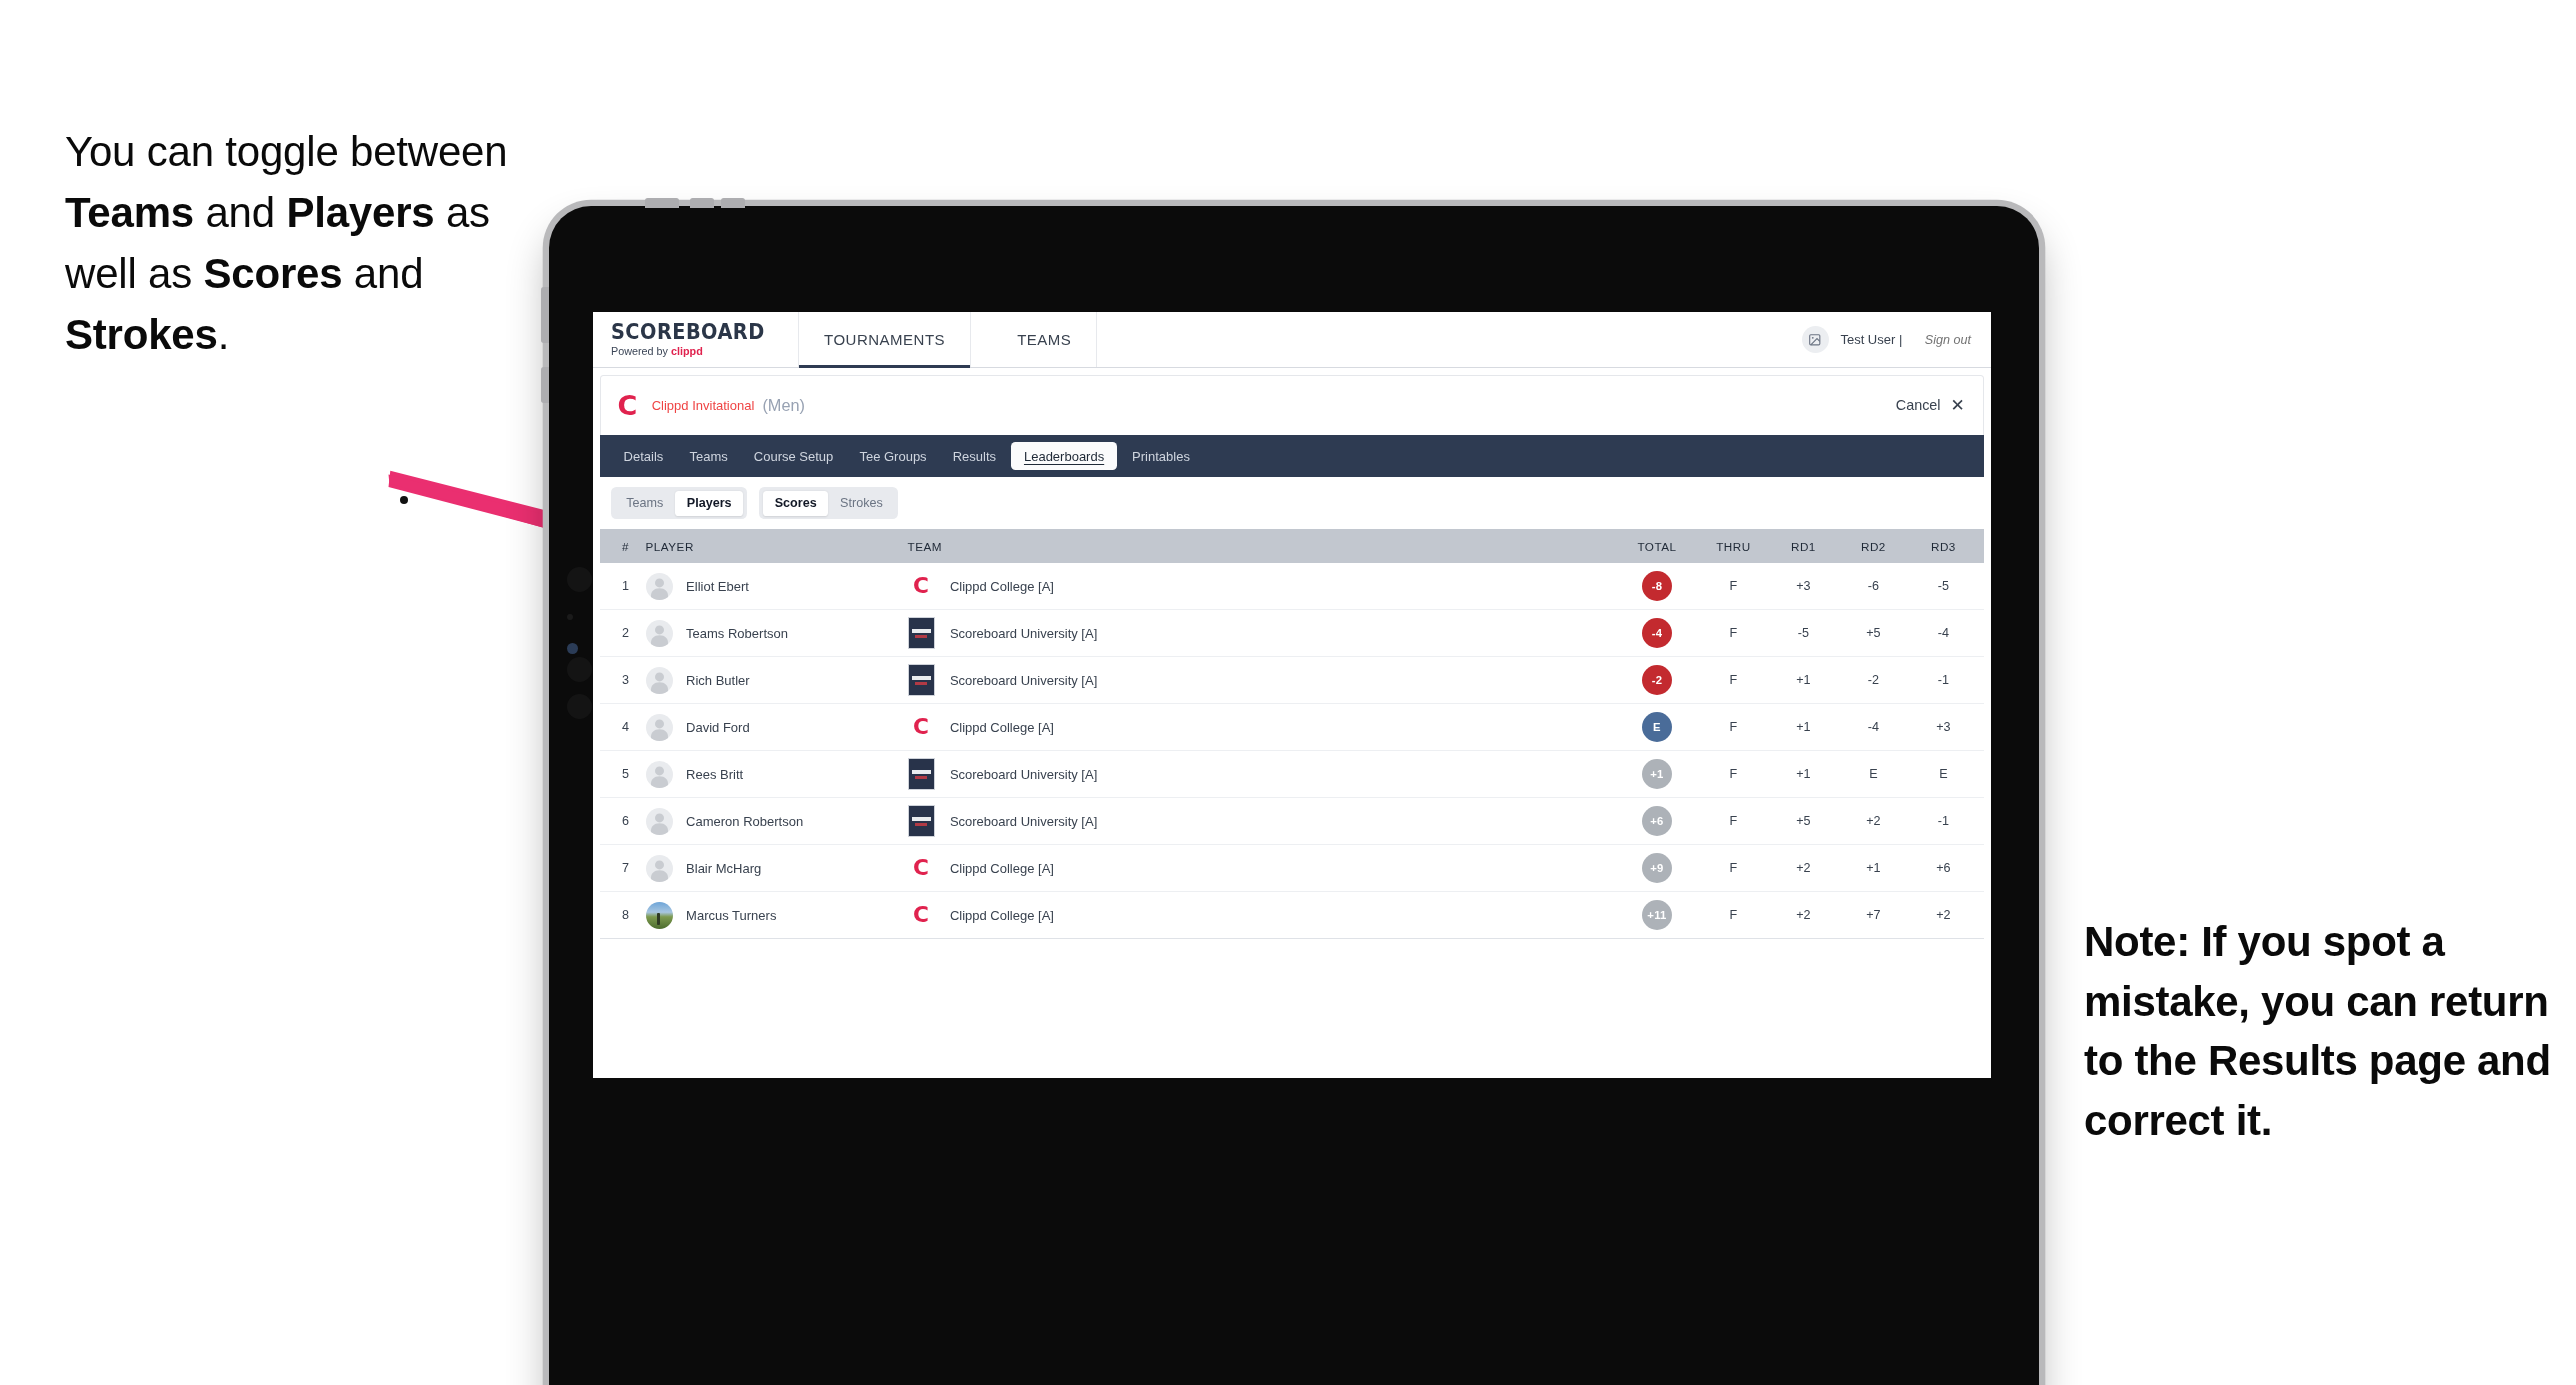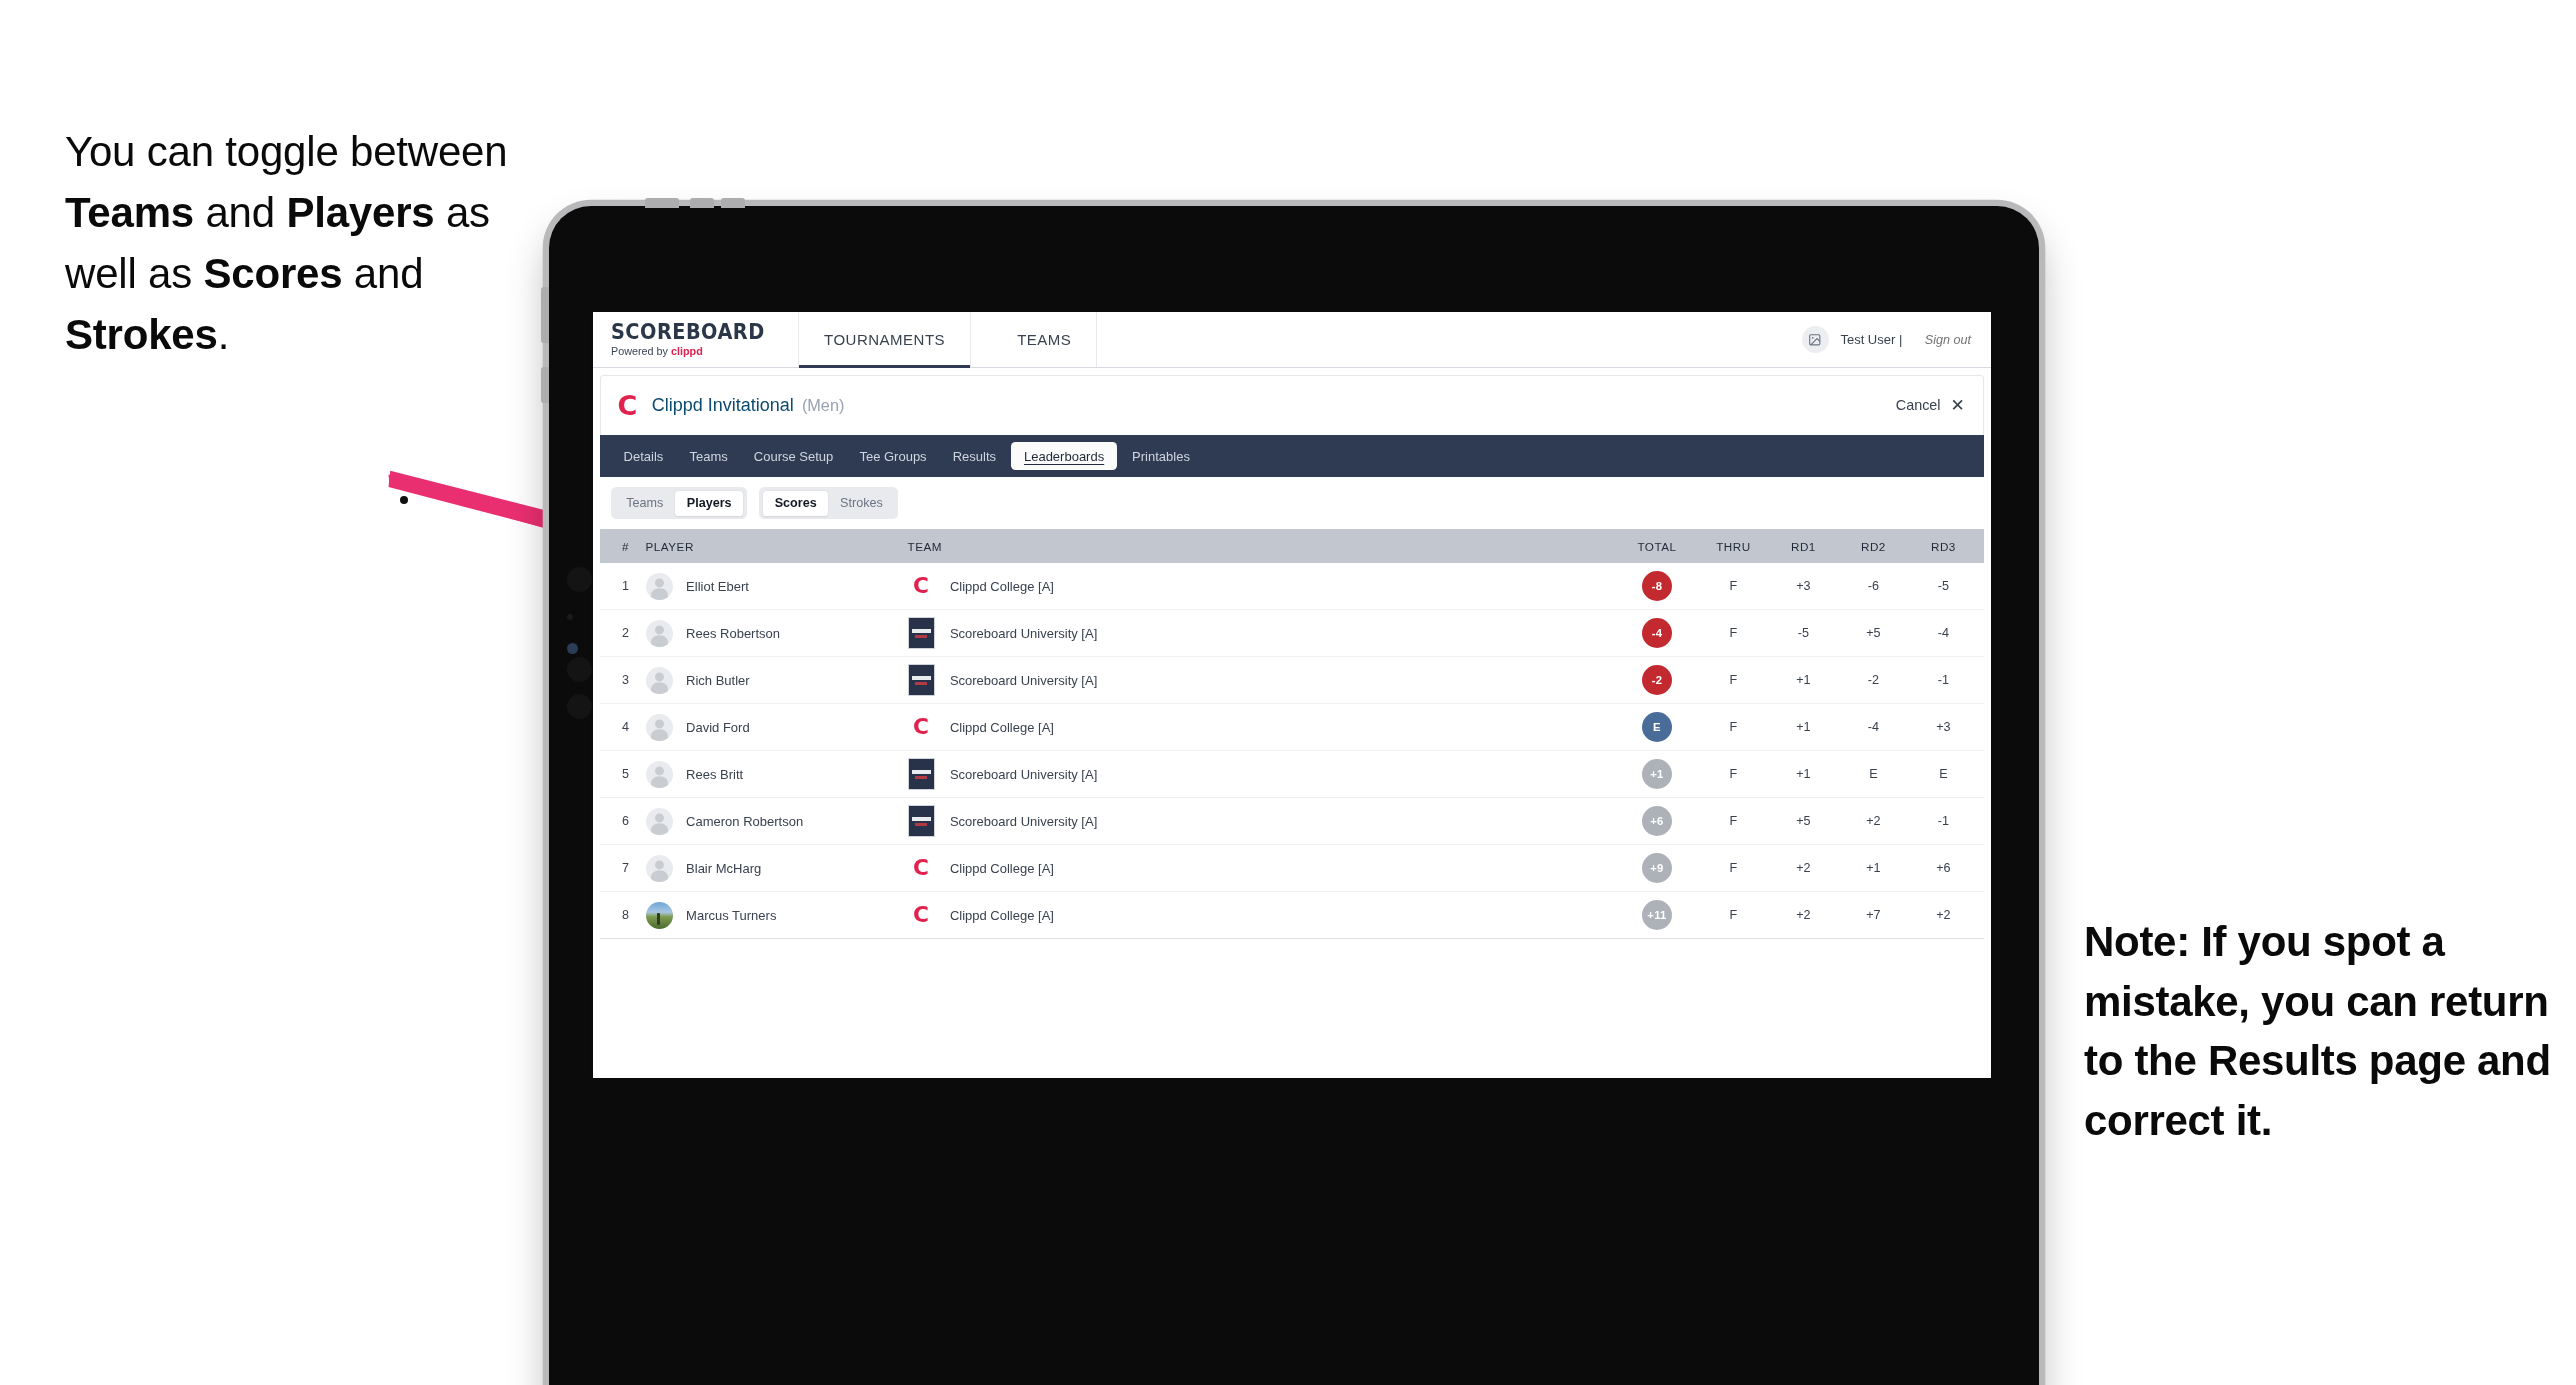--- a/index.html
+++ b/index.html
@@ -131,21 +131,21 @@
     height: 60px; margin: 7.2px 7.2px 0 7.2px;
     background: #fff; border: 0.9px solid #e5e7eb;
     border-bottom: none; border-radius: 3.6px 3.6px 0 0;
     padding: 0 18px 0 16.3px;
   }
   .c-logo {
     font-family: "DejaVu Sans", sans-serif;
     color: #e0224e; font-size: 27px; font-weight: 700;
     line-height: 1; margin-right: 14.4px;
   }
-  .tour-name { font-size: 18px; color: #0c4a6e; }
+  .tour-name { font-size: 13px; color: #ef4444; }
   .tour-gender { font-size: 16.3px; color: #98a2b3; margin-left: 8.1px; }
   .tour-spacer { flex: 1; }
   .cancel-btn {
     display: flex; align-items: flex-start; gap: 10px;
     font-size: 14.4px; color: #39424f; cursor: pointer;
   }
   .x-glyph { font-size: 17px; line-height: 1; color: #39424f; }
 
   
   .subnav {
@@ -375,21 +375,21 @@
             </div>
             <div class="lb-row">
               <div class="c-rank">2</div>
               <div class="c-player">
                 <div class="pl-avatar">
                   <svg width="27" height="27" viewBox="0 0 30 30">
                     <circle cx="15" cy="11" r="5" fill="#c9ccd1"></circle>
                     <path d="M15 17c-6 0-9.5 3.6-9.5 8.5v4.5h19v-4.5C24.5 20.6 21 17 15 17z" fill="#c9ccd1"></path>
                   </svg>
                 </div>
-                <span class="pl-name">Rees Robertson</span>
+                <span class="pl-name">Teams Robertson</span>
               </div>
               <div class="c-team">
                 <div class="team-logo-s">
                   <div class="bar1"></div>
                   <div class="bar2"></div>
                 </div>
                 <span class="team-name">Scoreboard University [A]</span>
               </div>
               <div class="c-total">
                 <span class="badge red">-4</span>

